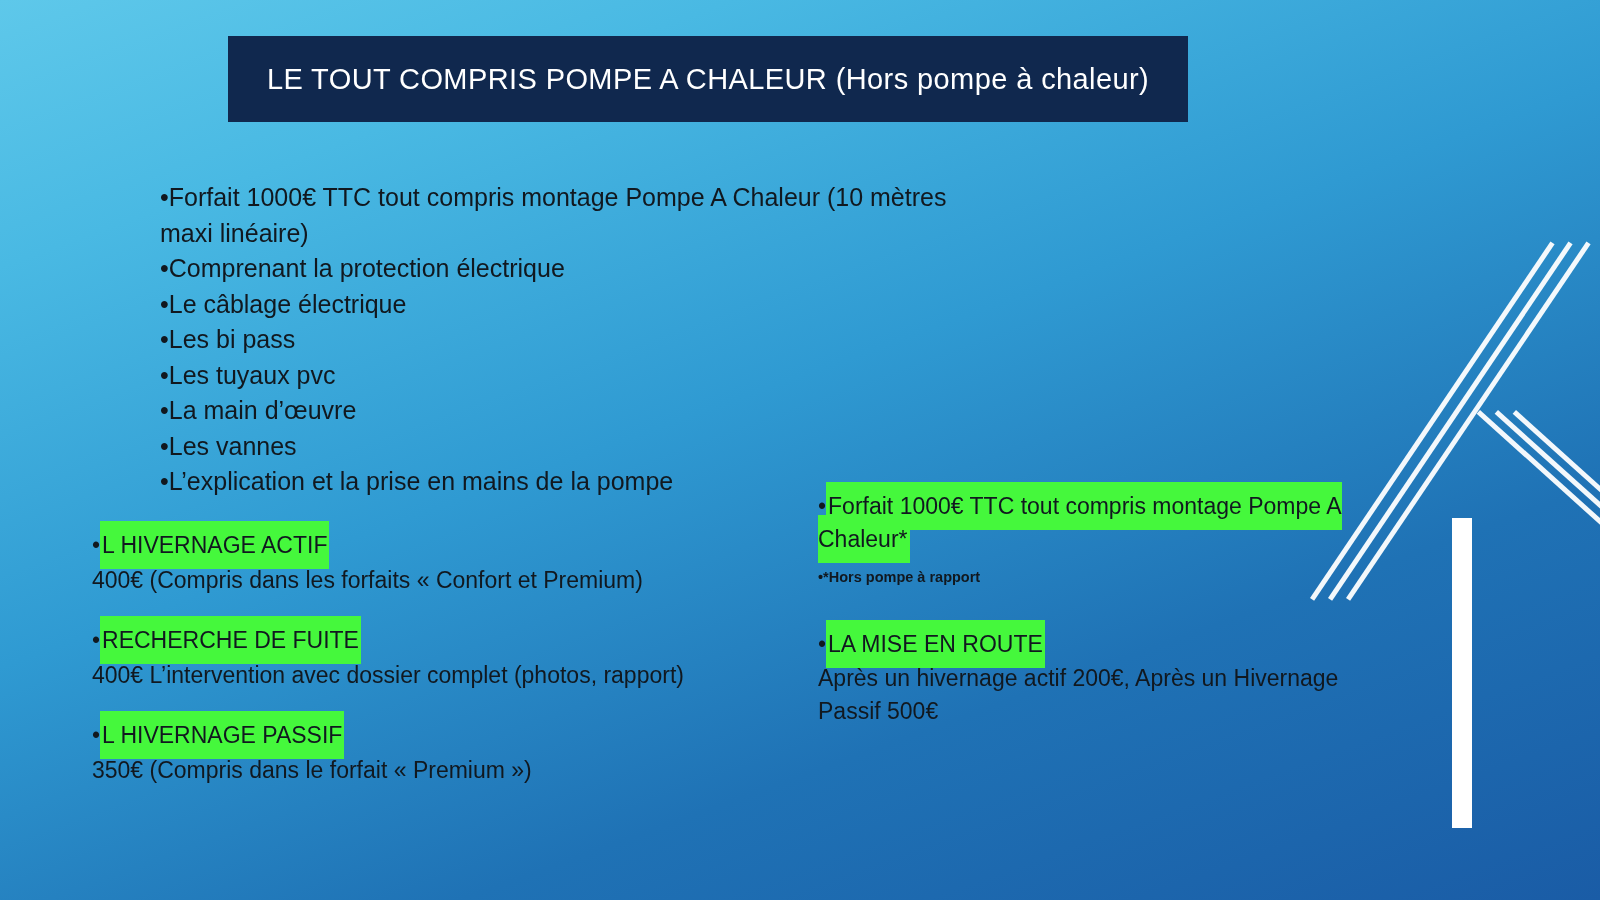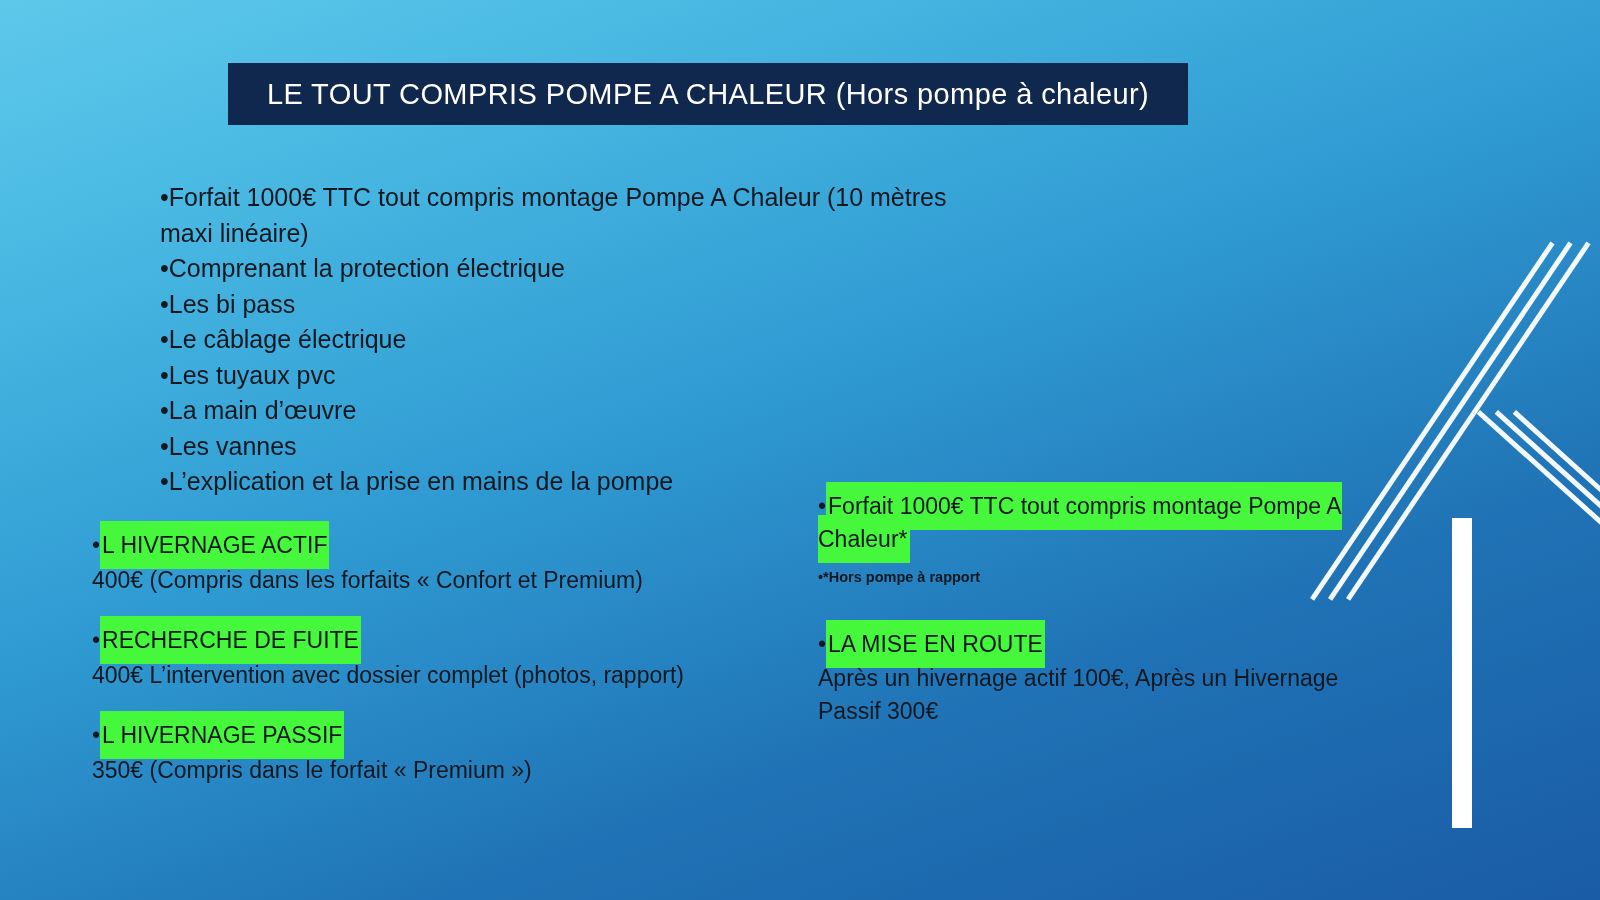--- a/index.html
+++ b/index.html
@@ -36,26 +36,25 @@
     top: 518px;
     width: 20px;
     height: 310px;
     background: #ffffff;
   }
   .title-box {
     position: absolute;
     left: 228px;
     top: 36px;
     width: 960px;
-    height: 62px;
+    height: 86px;
     background: #10284e;
     display: flex;
     align-items: center;
     justify-content: center;
-    margin-top: 27px;
   }
   .title-text {
     color: #ffffff;
     font-size: 29px;
     letter-spacing: 0.4px;
     white-space: nowrap;
   }
   .main-list {
     position: absolute;
     left: 160px;
@@ -118,22 +117,22 @@
   </div>
   <div class="vbar"></div>
 
   <div class="title-box">
     <div class="title-text">LE TOUT COMPRIS POMPE A CHALEUR (Hors pompe à chaleur)</div>
   </div>
 
   <div class="main-list">
     <div class="li">•Forfait 1000€ TTC tout compris montage Pompe A Chaleur (10 mètres maxi linéaire)</div>
     <div class="li">•Comprenant la protection électrique</div>
+    <div class="li">•Le câblage électrique</div>
     <div class="li">•Les bi pass</div>
-    <div class="li">•Le câblage électrique</div>
     <div class="li">•Les tuyaux pvc</div>
     <div class="li">•La main d’œuvre</div>
     <div class="li">•Les vannes</div>
     <div class="li">•L’explication et la prise en mains de la pompe</div>
   </div>
 
   <div class="col-left">
 
     <div class="block">
       <div class="nowrap"><span>•</span><span class="hl">L HIVERNAGE ACTIF</span></div>
@@ -157,18 +156,18 @@
     <div>
       <div><span>•</span><span class="hl">Forfait 1000€ TTC tout compris montage Pompe A Chaleur*</span></div>
       <div class="gap-sm"></div>
       <div class="sub">•*Hors pompe à rapport</div>
     </div>
 
     <div class="gap-md"></div>
 
     <div>
       <div class="nowrap"><span>•</span><span class="hl">LA MISE EN ROUTE</span></div>
-      <div>Après un hivernage actif 100€, Après un Hivernage Passif 300€</div>
+      <div>Après un hivernage actif 200€, Après un Hivernage Passif 500€</div>
     </div>
 
   </div>
 
 </div>
 
 </body></html>

